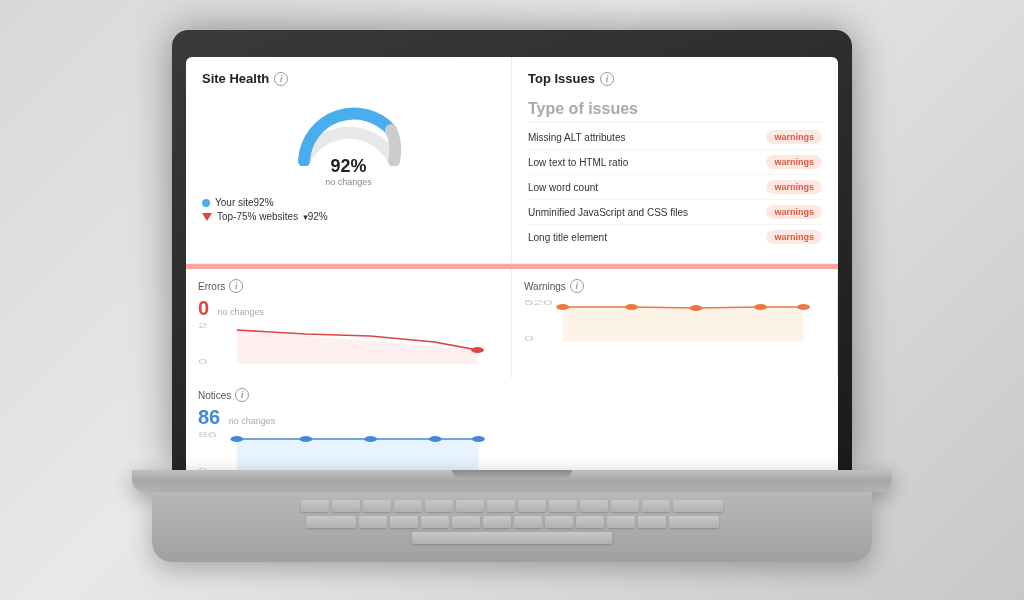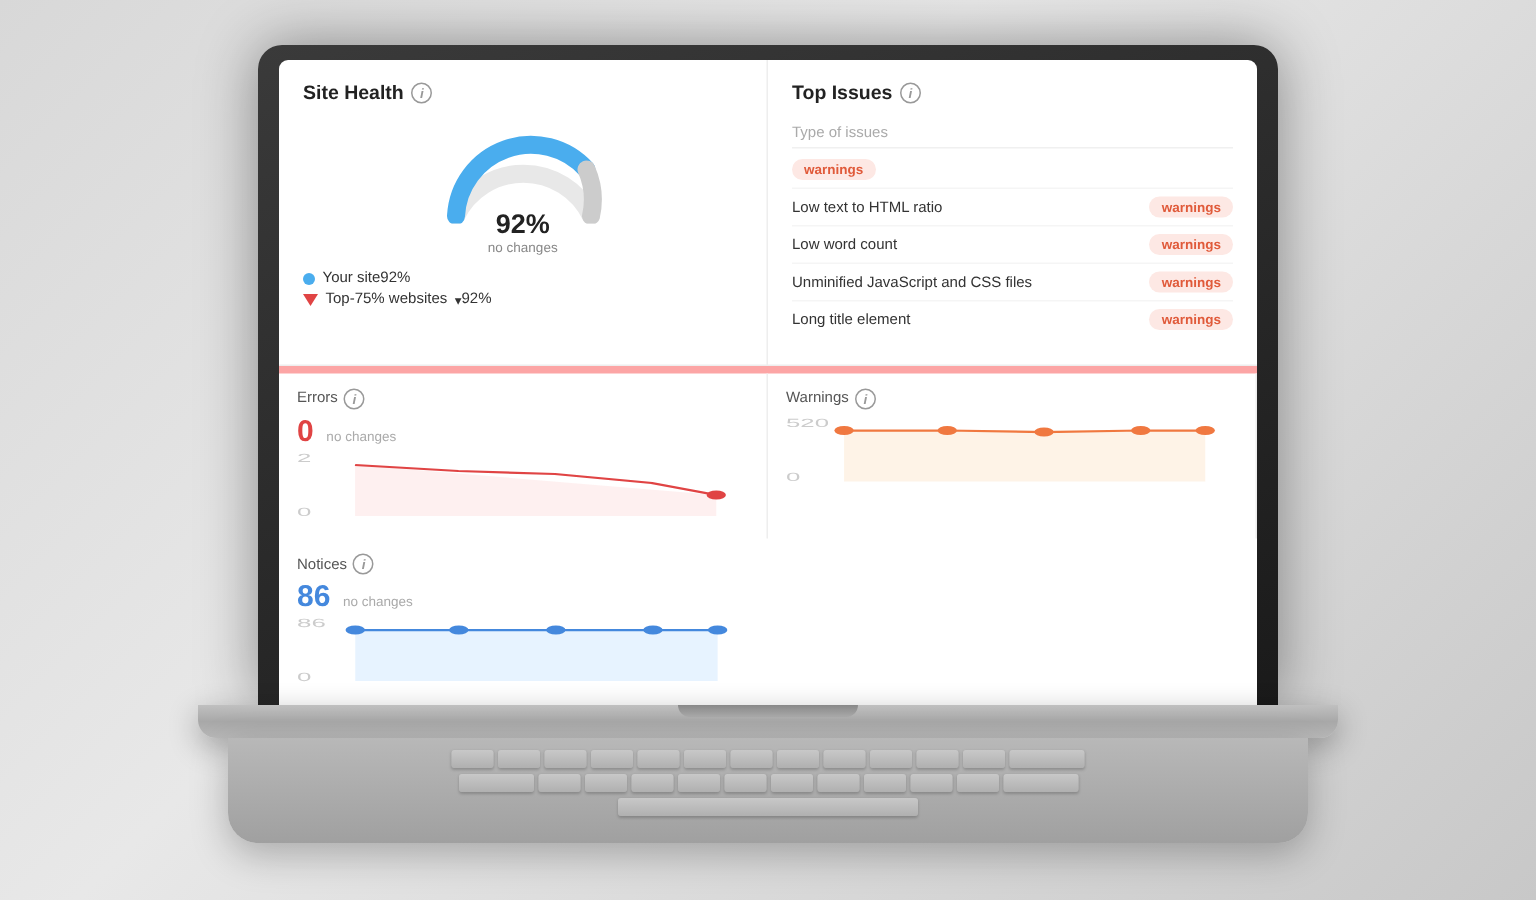--- a/index.html
+++ b/index.html
@@ -22,21 +22,21 @@
       display: flex;
       flex-direction: column;
       align-items: center;
     }
 
     .laptop-screen-outer {
       width: 680px;
       height: 440px;
       background: linear-gradient(160deg, #3a3a3a 0%, #1a1a1a 100%);
       border-radius: 16px 16px 0 0;
-      padding: 10px 14px 0 14px;
+      padding: 27px 14px 0 14px;
       box-shadow: 0 0 40px rgba(0,0,0,0.4);
       position: relative;
     }
 
     .laptop-screen-inner {
       width: 100%;
       height: 100%;
       background: #f5f5f5;
       border-radius: 6px 6px 0 0;
       overflow: hidden;
@@ -208,25 +208,26 @@
       color: #333;
     }
 
     
     .top-issues-panel {
       padding: 14px 16px;
       border-bottom: 1px solid #eee;
     }
 
     .issues-header-row {
-      font-size: 10px;
+      font-size: 16px;
       color: #aaa;
       padding: 4px 0;
       border-bottom: 1px solid #f0f0f0;
       margin-bottom: 2px;
+      font-weight: bold;
     }
 
     .issue-row {
       display: flex;
       align-items: center;
       justify-content: space-between;
       padding: 5px 0;
       font-size: 10px;
       color: #333;
       border-bottom: 1px solid #f5f5f5;
@@ -357,20 +358,21 @@
           <div class="panel-header">
             <span class="panel-title">Top Issues</span>
             <div class="info-icon">
               <span>i</span>
             </div>
           </div>
 
           <div class="issues-header-row">Type of issues</div>
 
           <div class="issue-row">
+            <span class="issue-label">Missing ALT attributes</span>
             <span class="warning-badge">warnings</span>
           </div>
 
           <div class="issue-row">
             <span class="issue-label">Low text to HTML ratio</span>
             <span class="warning-badge">warnings</span>
           </div>
 
           <div class="issue-row">
             <span class="issue-label">Low word count</span>

